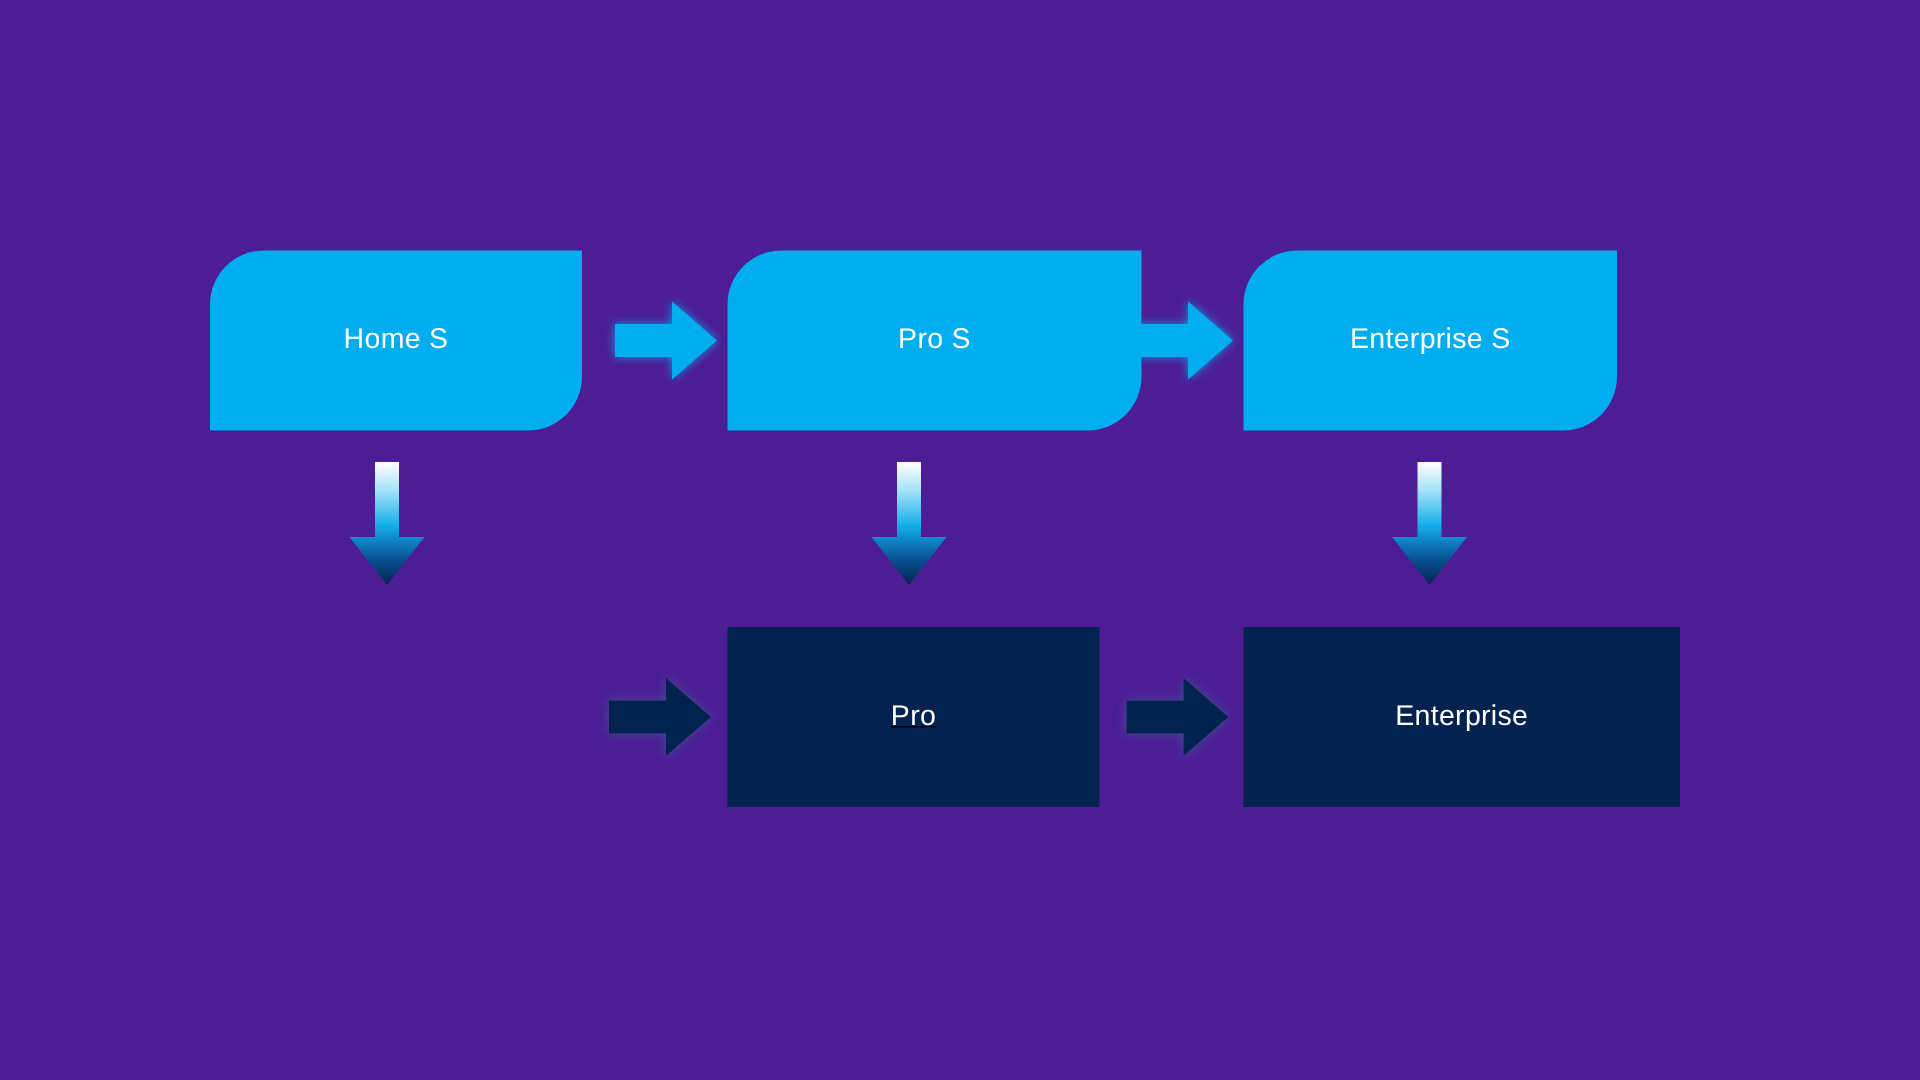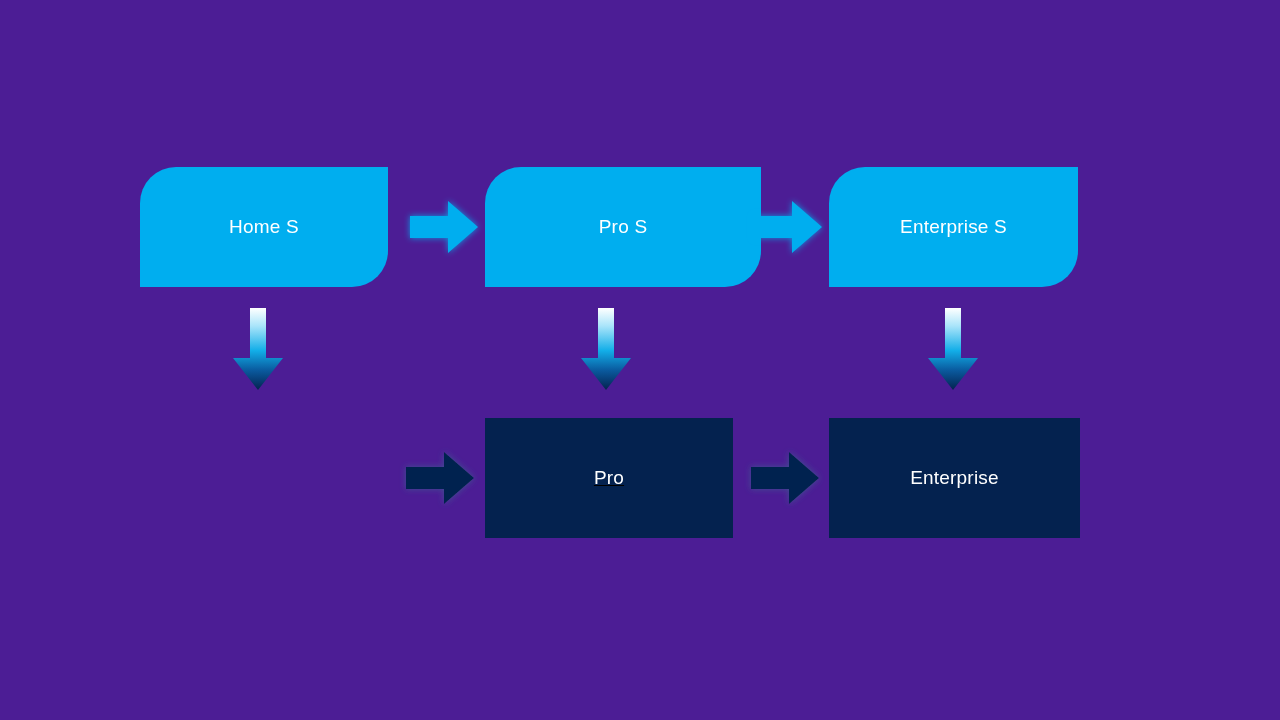--- a/index.html
+++ b/index.html
@@ -160,21 +160,21 @@
       </defs>
       <path d="M20,0 L36,0 L36,50 L53,50 L28,82 L3,50 L20,50 Z" fill="url(#gradDown3)"></path>
     </svg>
   </div>
 
 
   <div class="node node-bottom" style="left:485px; top:418px; width:248px; height:120px;text-decoration:underline;">
     <span class="node-label">Pro</span>
   </div>
 
-  <div class="node node-bottom" style="left:829px; top:418px; width:251px; height:120px;">
+  <div class="node node-bottom" style="left:829px; top:418px; width:291px; height:120px;">
     <span class="node-label">Enterprise</span>
   </div>
 
   <div class="arrow-right" style="left:404px; top:447px;">
     <svg viewBox="0 0 72 62" xmlns="http://www.w3.org/2000/svg">
       <defs>
         <filter id="glowNavy1" x="-60%" y="-60%" width="220%" height="220%">
           <feDropShadow dx="0" dy="0" stdDeviation="3.4" flood-color="#3b5b90" flood-opacity="0.8"></feDropShadow>
         </filter>
       </defs>

